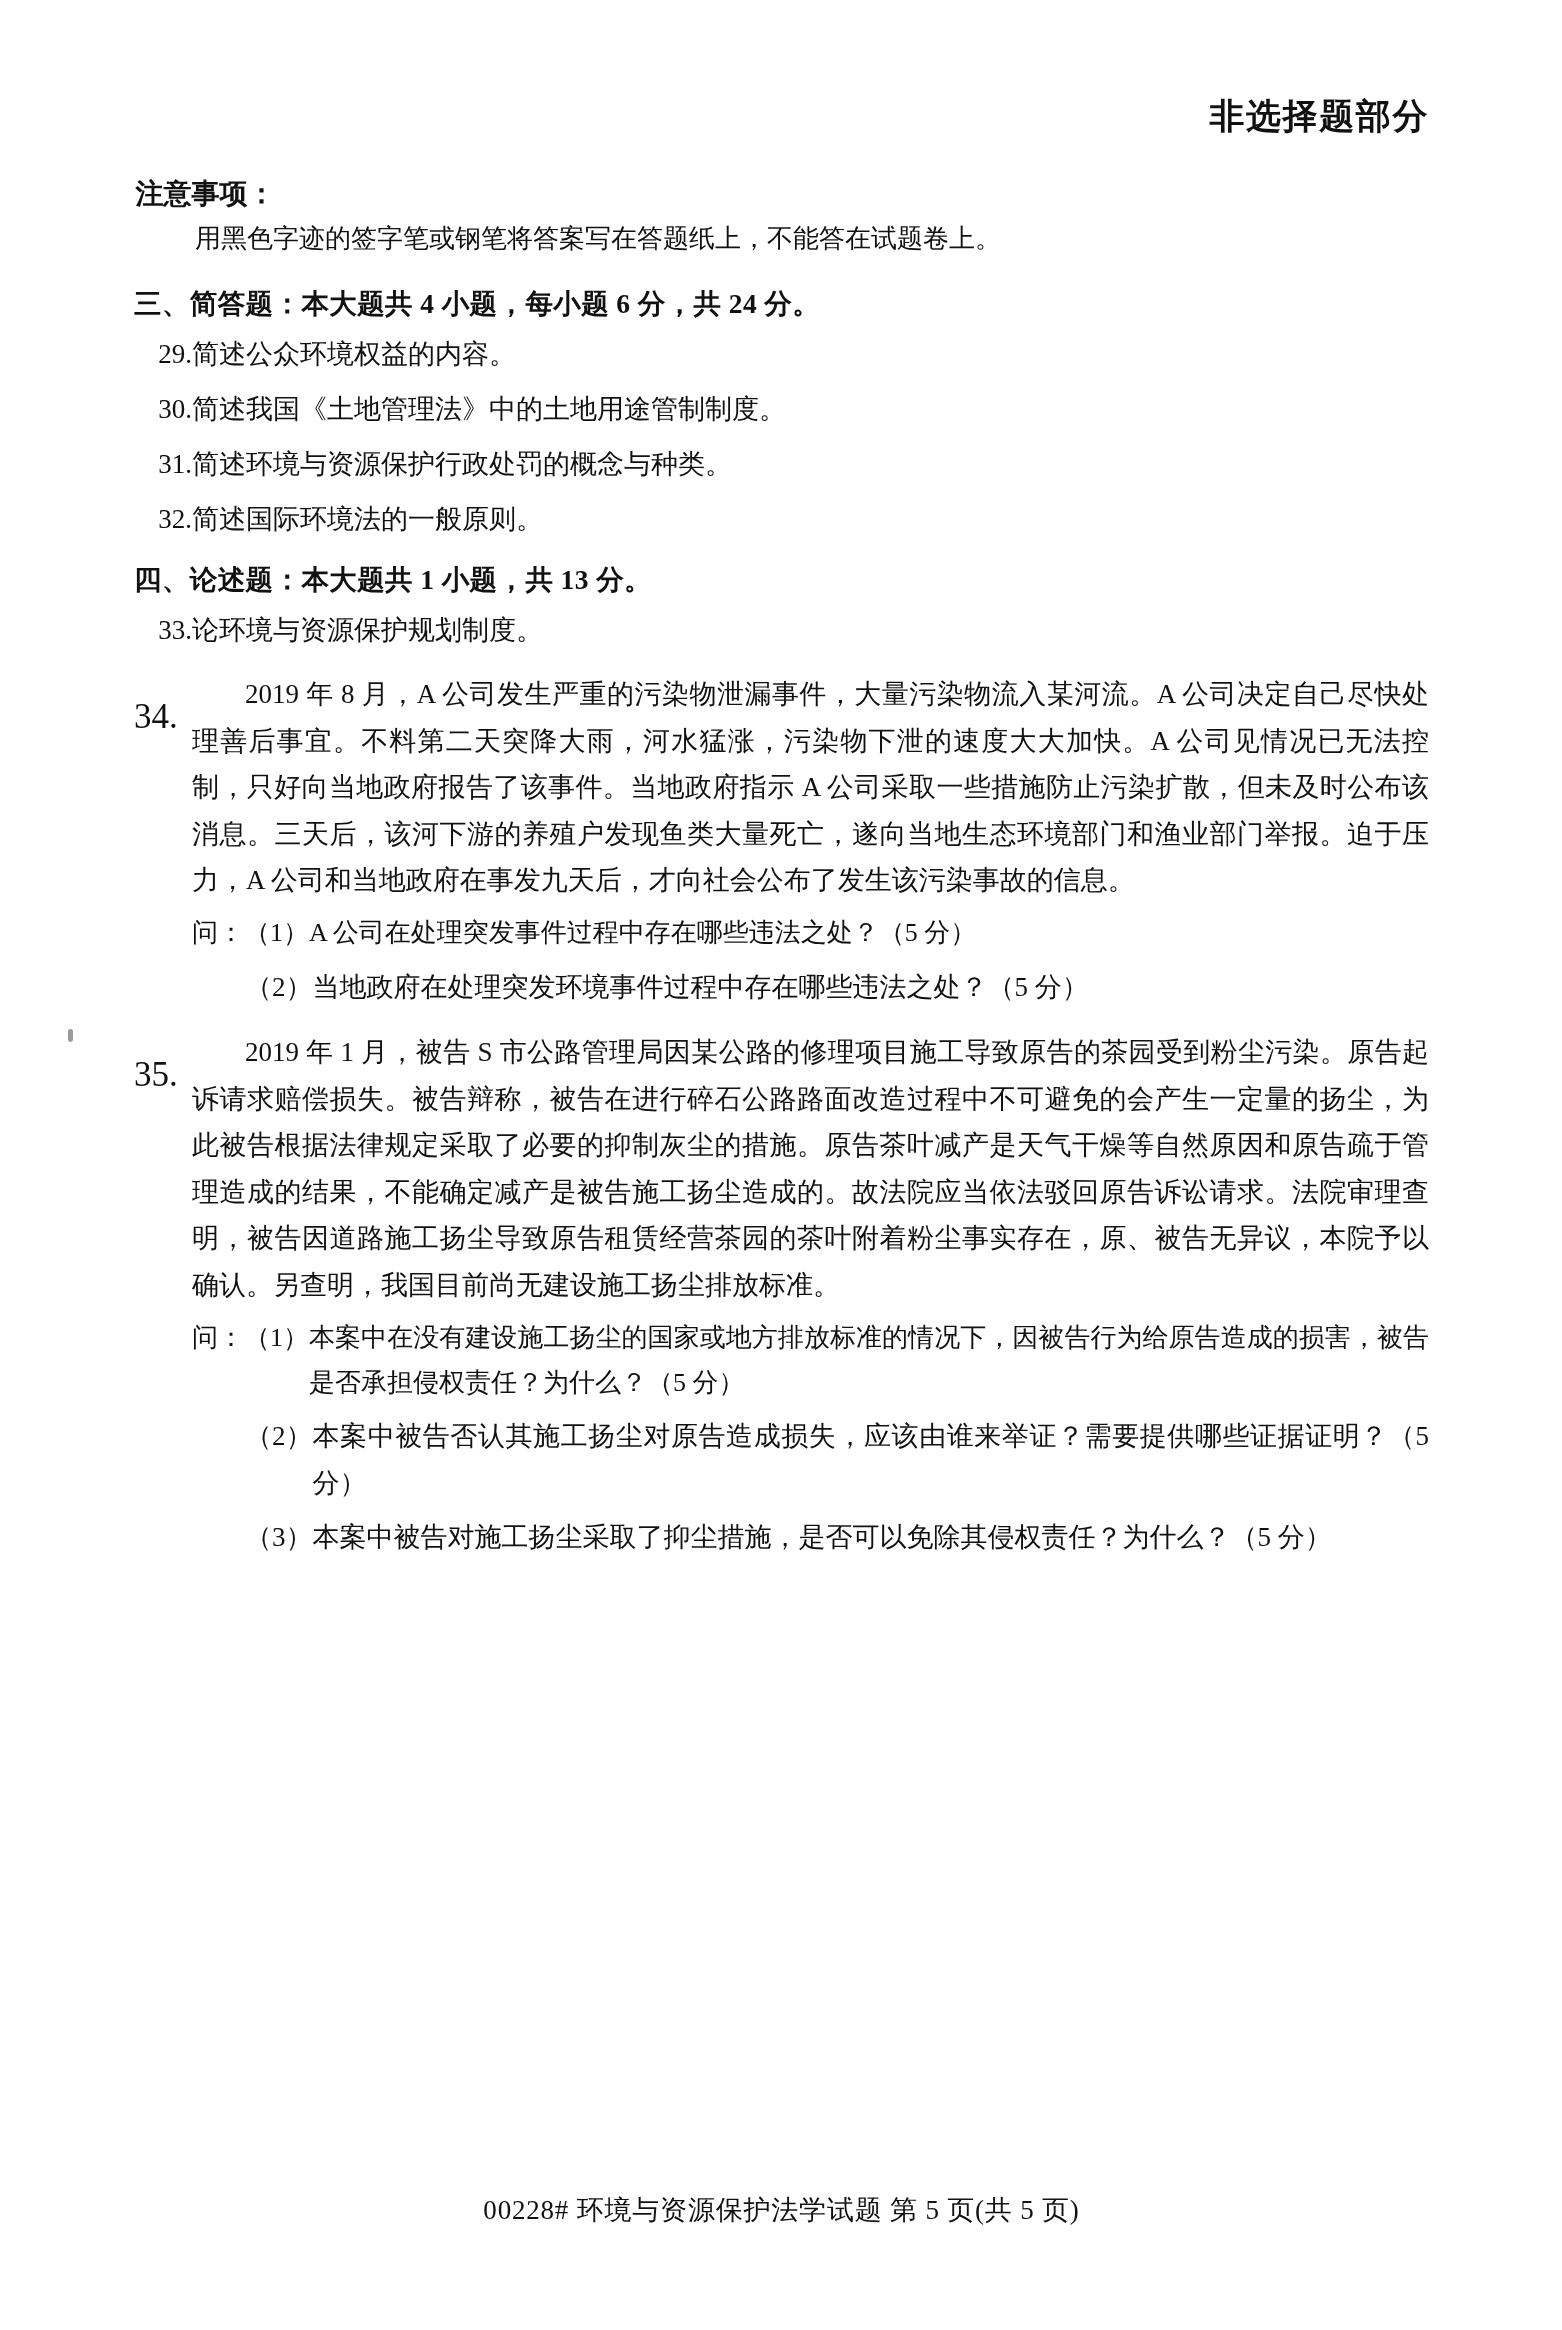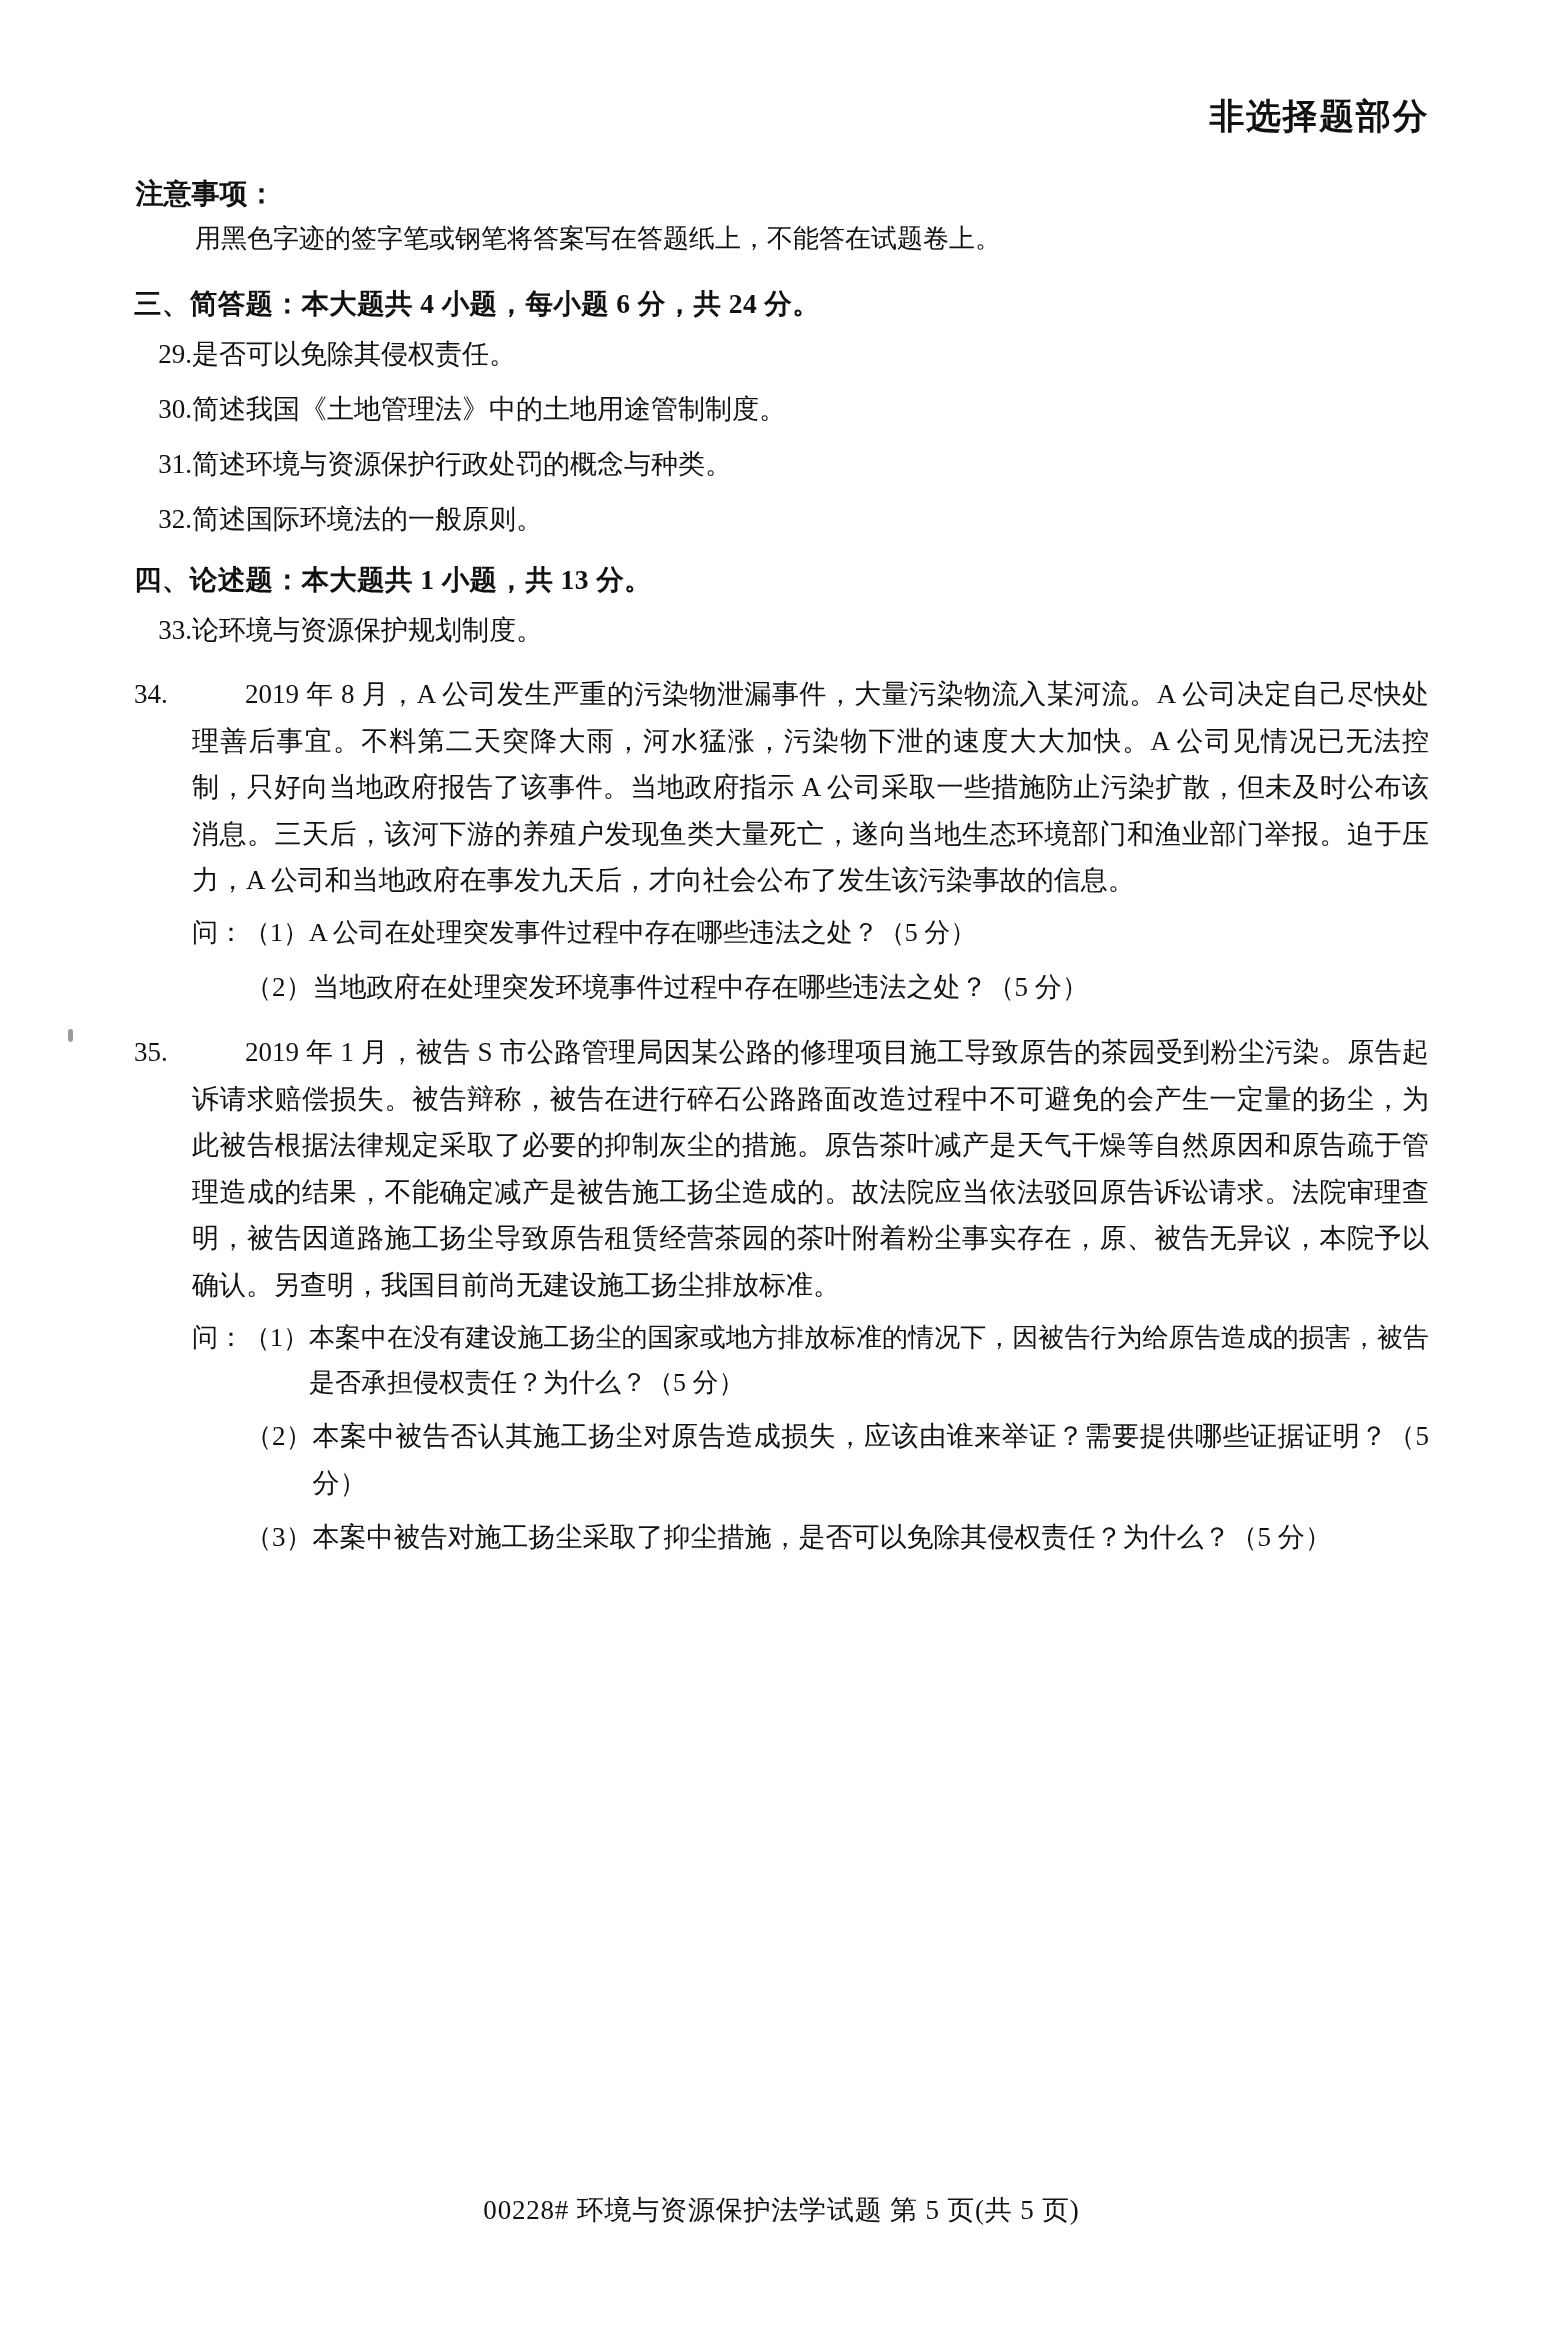--- a/index.html
+++ b/index.html
@@ -63,22 +63,23 @@
     text-align: justify;
   }
   .case-block {
     display: flex;
     align-items: flex-start;
     margin: 19px 0 4.7px 0;
   }
   .case-num {
     flex: 0 0 auto;
     width: 58px;
-    font-size: 27px;
-    line-height: 1.72;
+    font-size: 35px;
+    line-height: 1.72;
+    margin-top: 16px;
   }
   .case-content {
     flex: 1 1 auto;
   }
   .case-para {
     font-size: 27px;
     line-height: 1.72;
     text-align: justify;
     text-indent: 53px;
     margin: 0;
@@ -141,21 +142,21 @@
 
   <div class="doc-title">非选择题部分</div>
 
   <div class="notice-label">注意事项：</div>
   <div class="notice-text">用黑色字迹的签字笔或钢笔将答案写在答题纸上，不能答在试题卷上。</div>
 
   <div class="section-head">三、简答题：本大题共 4 小题，每小题 6 分，共 24 分。</div>
 
   <div class="q-line">
     <span class="q-num">29.</span>
-    <span class="q-body">是否可以免除其侵权责任。</span>
+    <span class="q-body">简述公众环境权益的内容。</span>
   </div>
   <div class="q-line">
     <span class="q-num">30.</span>
     <span class="q-body">简述我国《土地管理法》中的土地用途管制制度。</span>
   </div>
   <div class="q-line">
     <span class="q-num">31.</span>
     <span class="q-body">简述环境与资源保护行政处罚的概念与种类。</span>
   </div>
   <div class="q-line">

